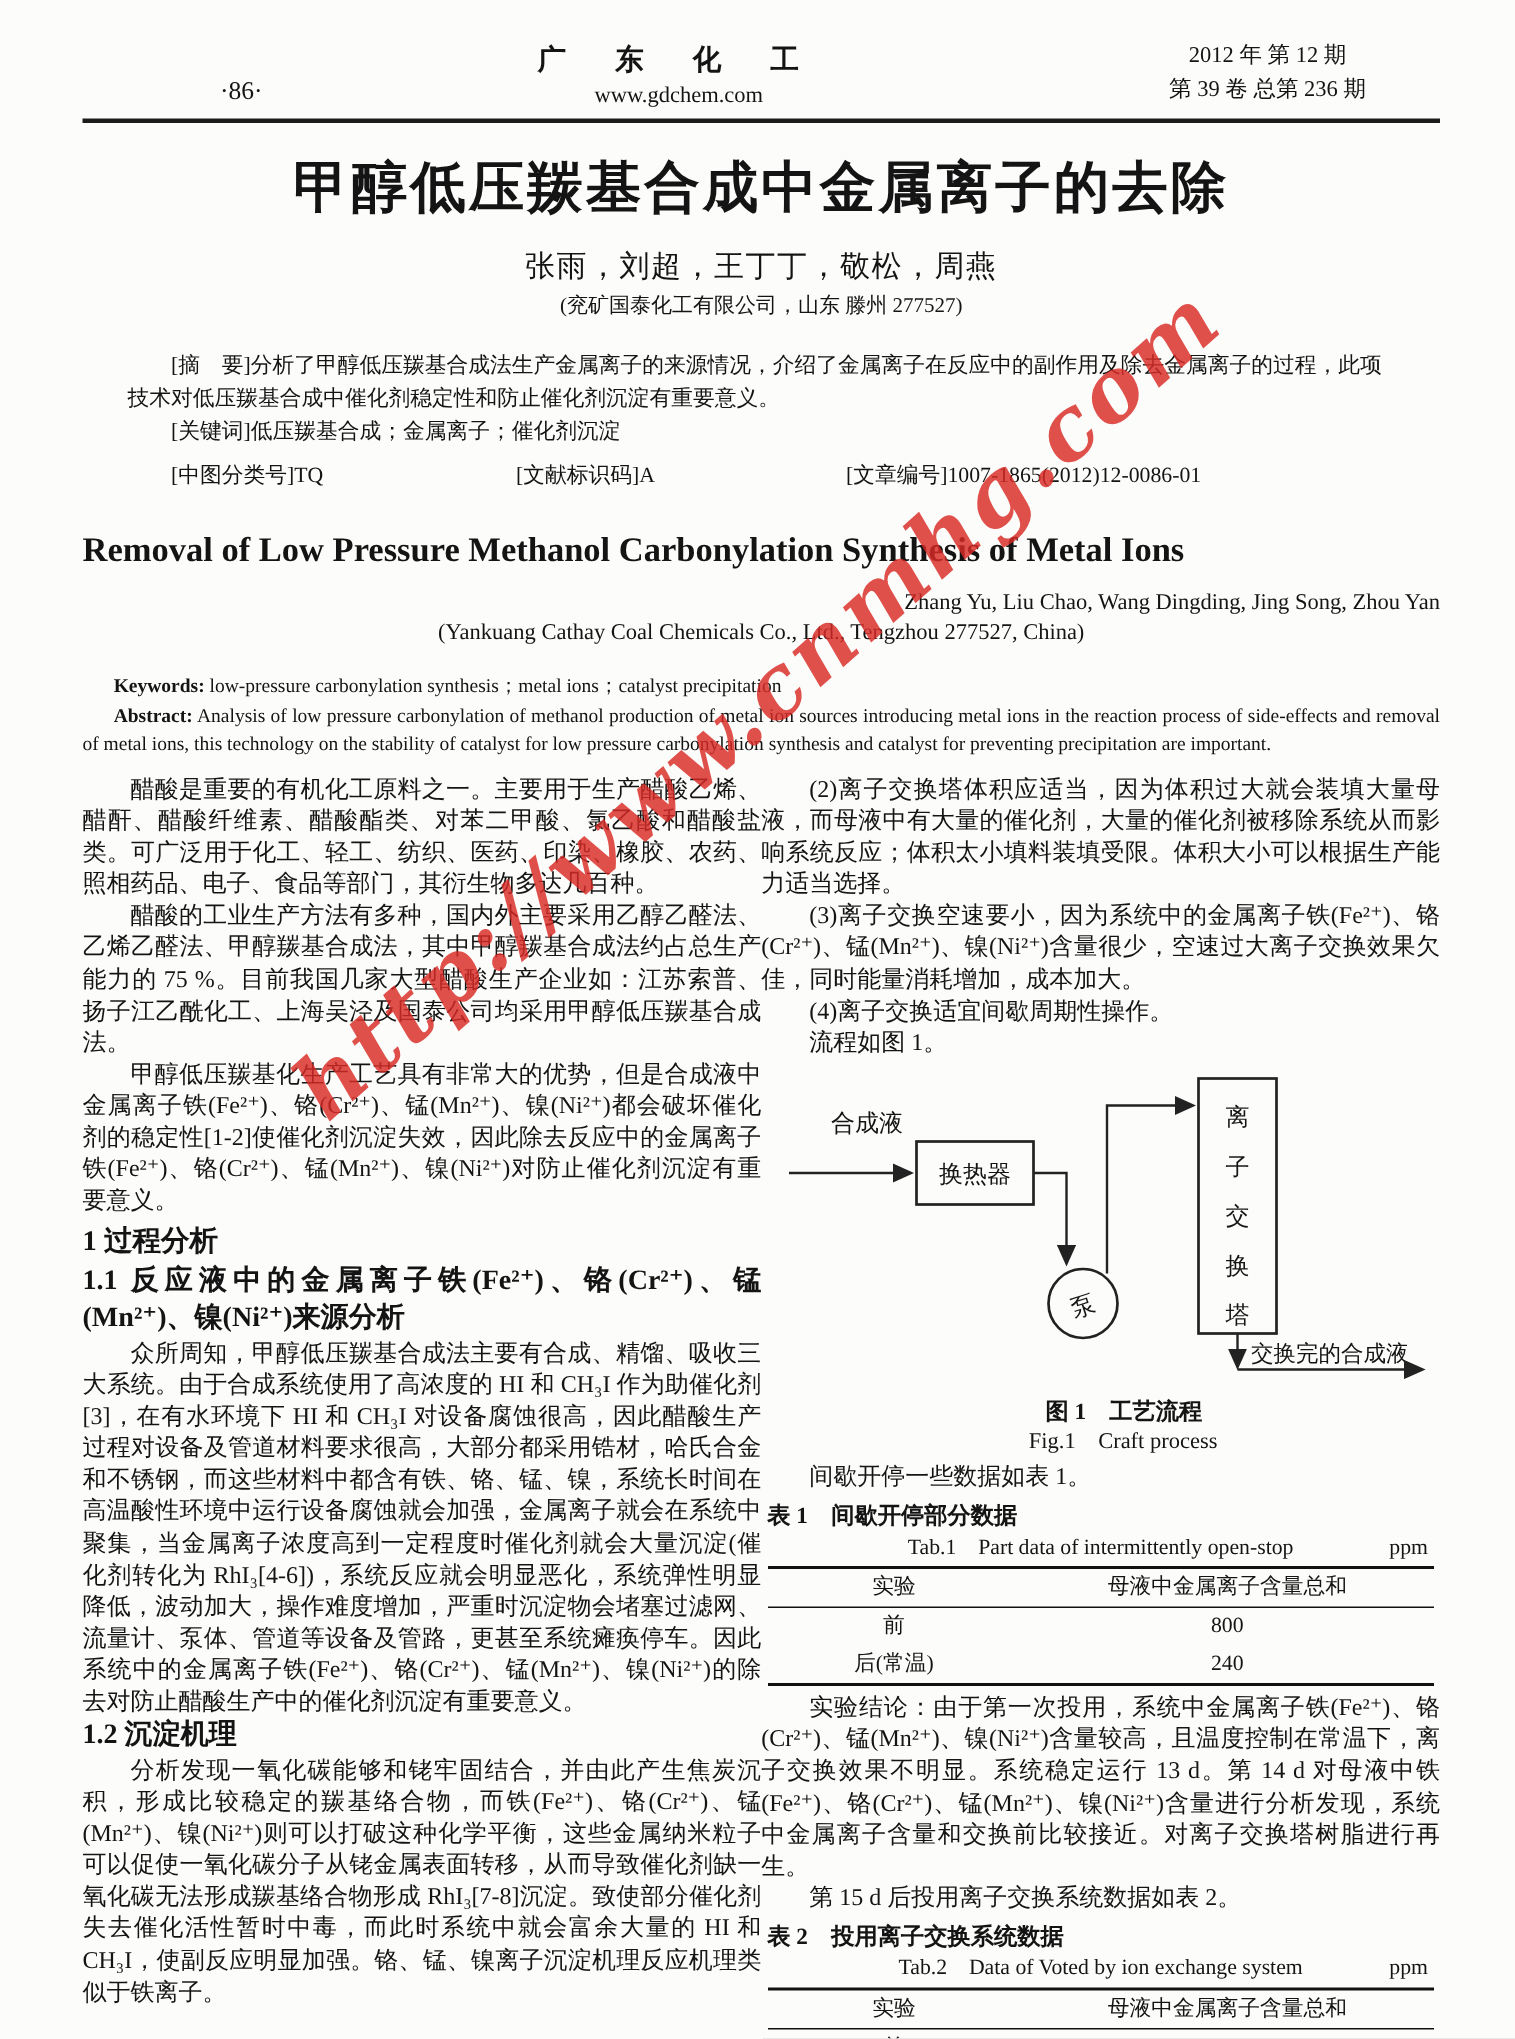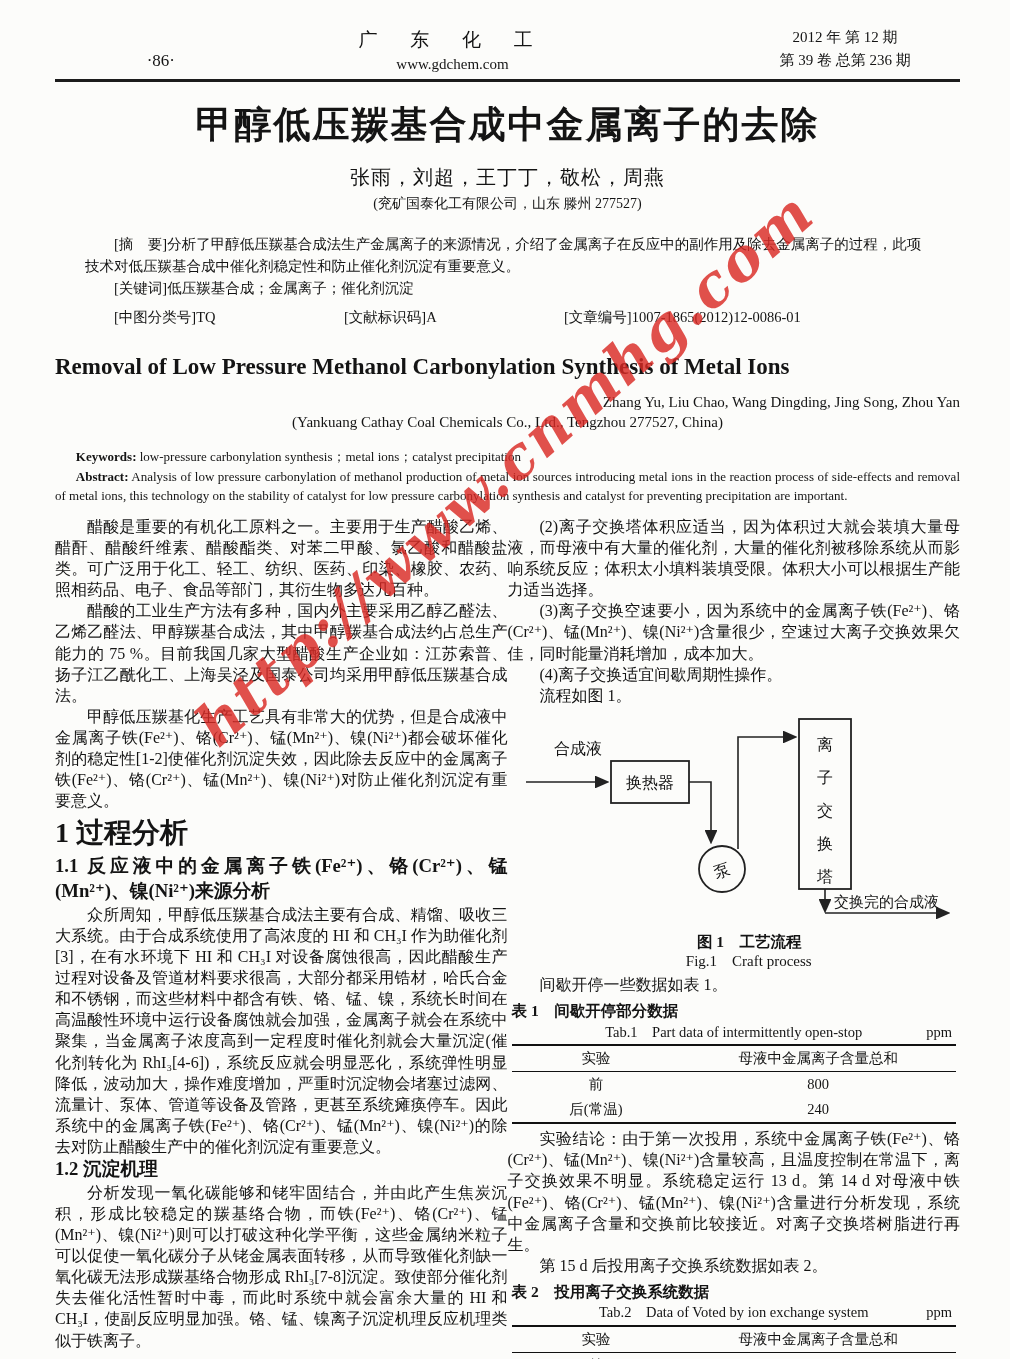--- a/index.html
+++ b/index.html
@@ -6,21 +6,21 @@
   .page {
     position:relative; width:1010px; height:1359px; margin:0 auto;
     background:#fcfcfa; color:#141414; overflow:hidden; box-sizing:border-box;
     padding:26px 50px 8px 55px;
     font-family:"Liberation Serif","DejaVu Serif",serif;
   }
   
   .hdr { display:flex; align-items:flex-end; }
   .hdr-page { width:120px; font-size:17px; padding-bottom:2px;text-align:right; }
   .hdr-center { flex:1; text-align:center; }
-  .hdr-journal { font-size:19px; letter-spacing:14px; font-weight:normal; }
+  .hdr-journal { font-size:19px; letter-spacing:14px; font-weight:bold; }
   .hdr-url { font-size:15px; margin-top:3px; }
   .hdr-right { width:230px; text-align:center; font-size:15px; line-height:1.55; }
   .hdr-rule { border:none; border-top:3px solid #1c1c1c; margin:6px 0 0 0; }
   
   .title-cn { text-align:center; font-size:37px; font-weight:bold; letter-spacing:2px; margin-top:18px; }
   .authors-cn { text-align:center; font-size:20px; margin-top:14px; letter-spacing:1px; }
   .affil-cn { text-align:center; font-size:14px; margin-top:4px; }
   
   .cn-abs-block { margin-top:20px; padding:0 30px; font-size:14.5px; line-height:1.55; }
   .cn-abs-block p { margin:0; }
@@ -32,21 +32,21 @@
   .title-en { text-align:left; font-size:23px; font-weight:bold; margin-top:26px; }
   .authors-en { text-align:right; font-size:15px; margin-top:14px; }
   .affil-en { text-align:center; font-size:15px; margin-top:3px; }
   .en-abs { margin-top:16px; font-size:13px; line-height:1.5; text-align:justify; }
   .en-abs p { margin:0; text-indent:1.6em; }
   .en-abs .lead { font-weight:bold; }
   
   .columns { display:grid; grid-template-columns:1fr 1fr; margin-top:10px; height:838px; }
   .col { display:flex; flex-direction:column; font-size:16px; line-height:1.32; text-align:justify; }
   .col p { margin:0; text-indent:2em; }
-  .sec-h1 { font-size:28px; font-weight:bold; margin:4px 0 2px 0; text-indent:0; }
+  .sec-h1 { font-size:19px; font-weight:bold; margin:4px 0 2px 0; text-indent:0; }
   .sec-h2 { margin:0; text-indent:0; }
   
   .figure { margin:4px 0 2px 0; }
   .figure svg { display:block; margin:0 auto; }
   .fig-cap-cn { text-align:center; font-weight:bold; font-size:15.5px; margin-top:0; }
   .fig-cap-en { text-align:center; font-size:15px; }
   svg text { font-family:"Liberation Serif","DejaVu Serif",serif; fill:#141414; }
   svg .ln { stroke:#222; stroke-width:1.6; fill:none; }
   svg .bx { stroke:#222; stroke-width:1.8; fill:none; }
   

